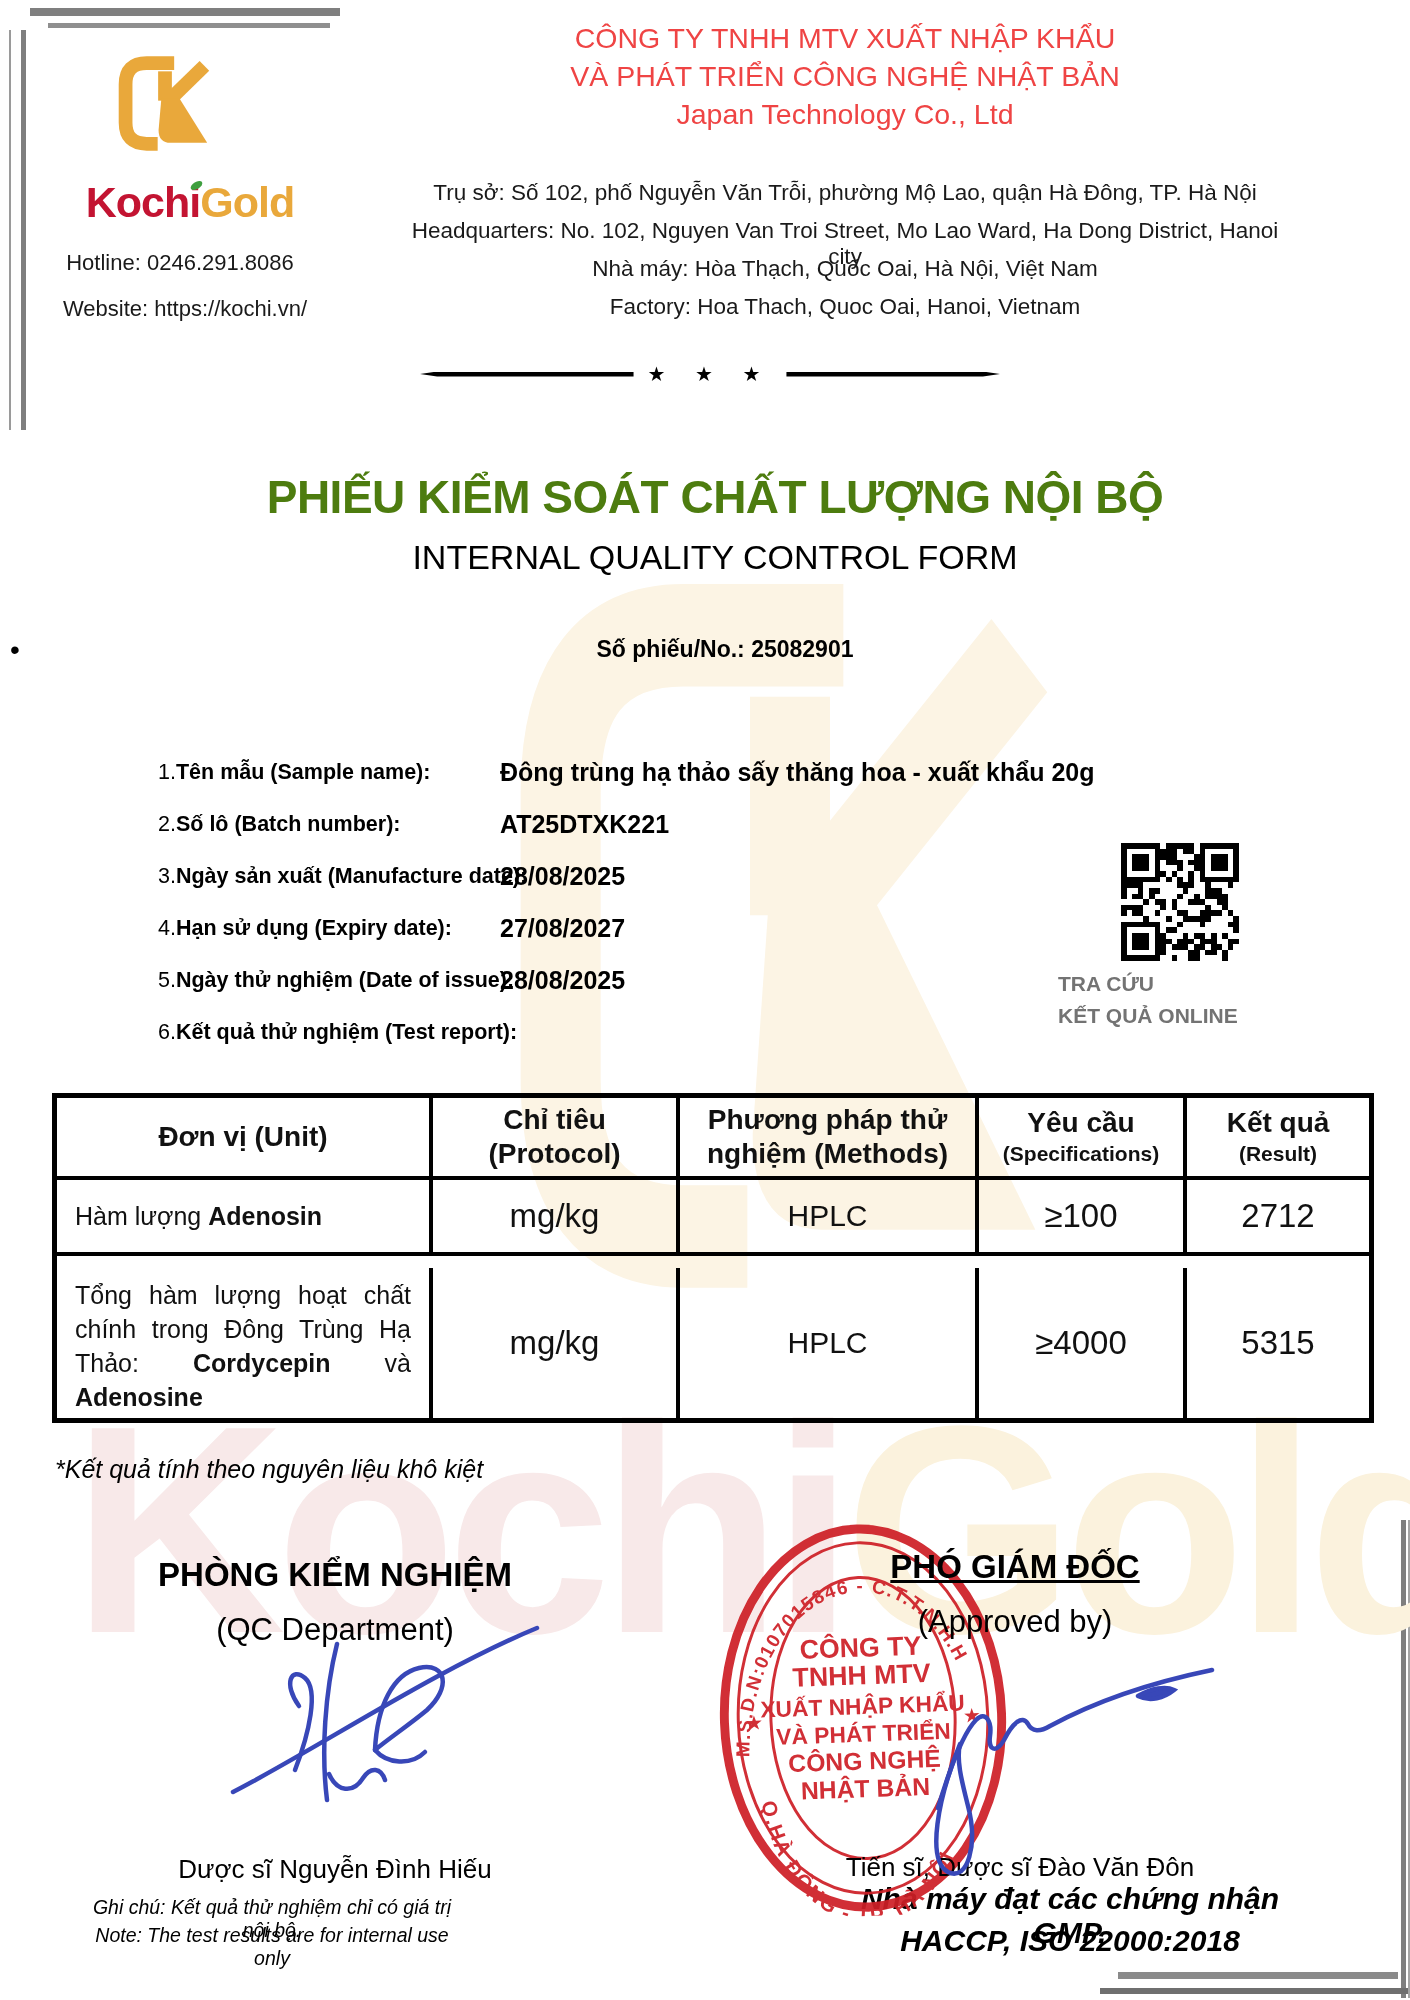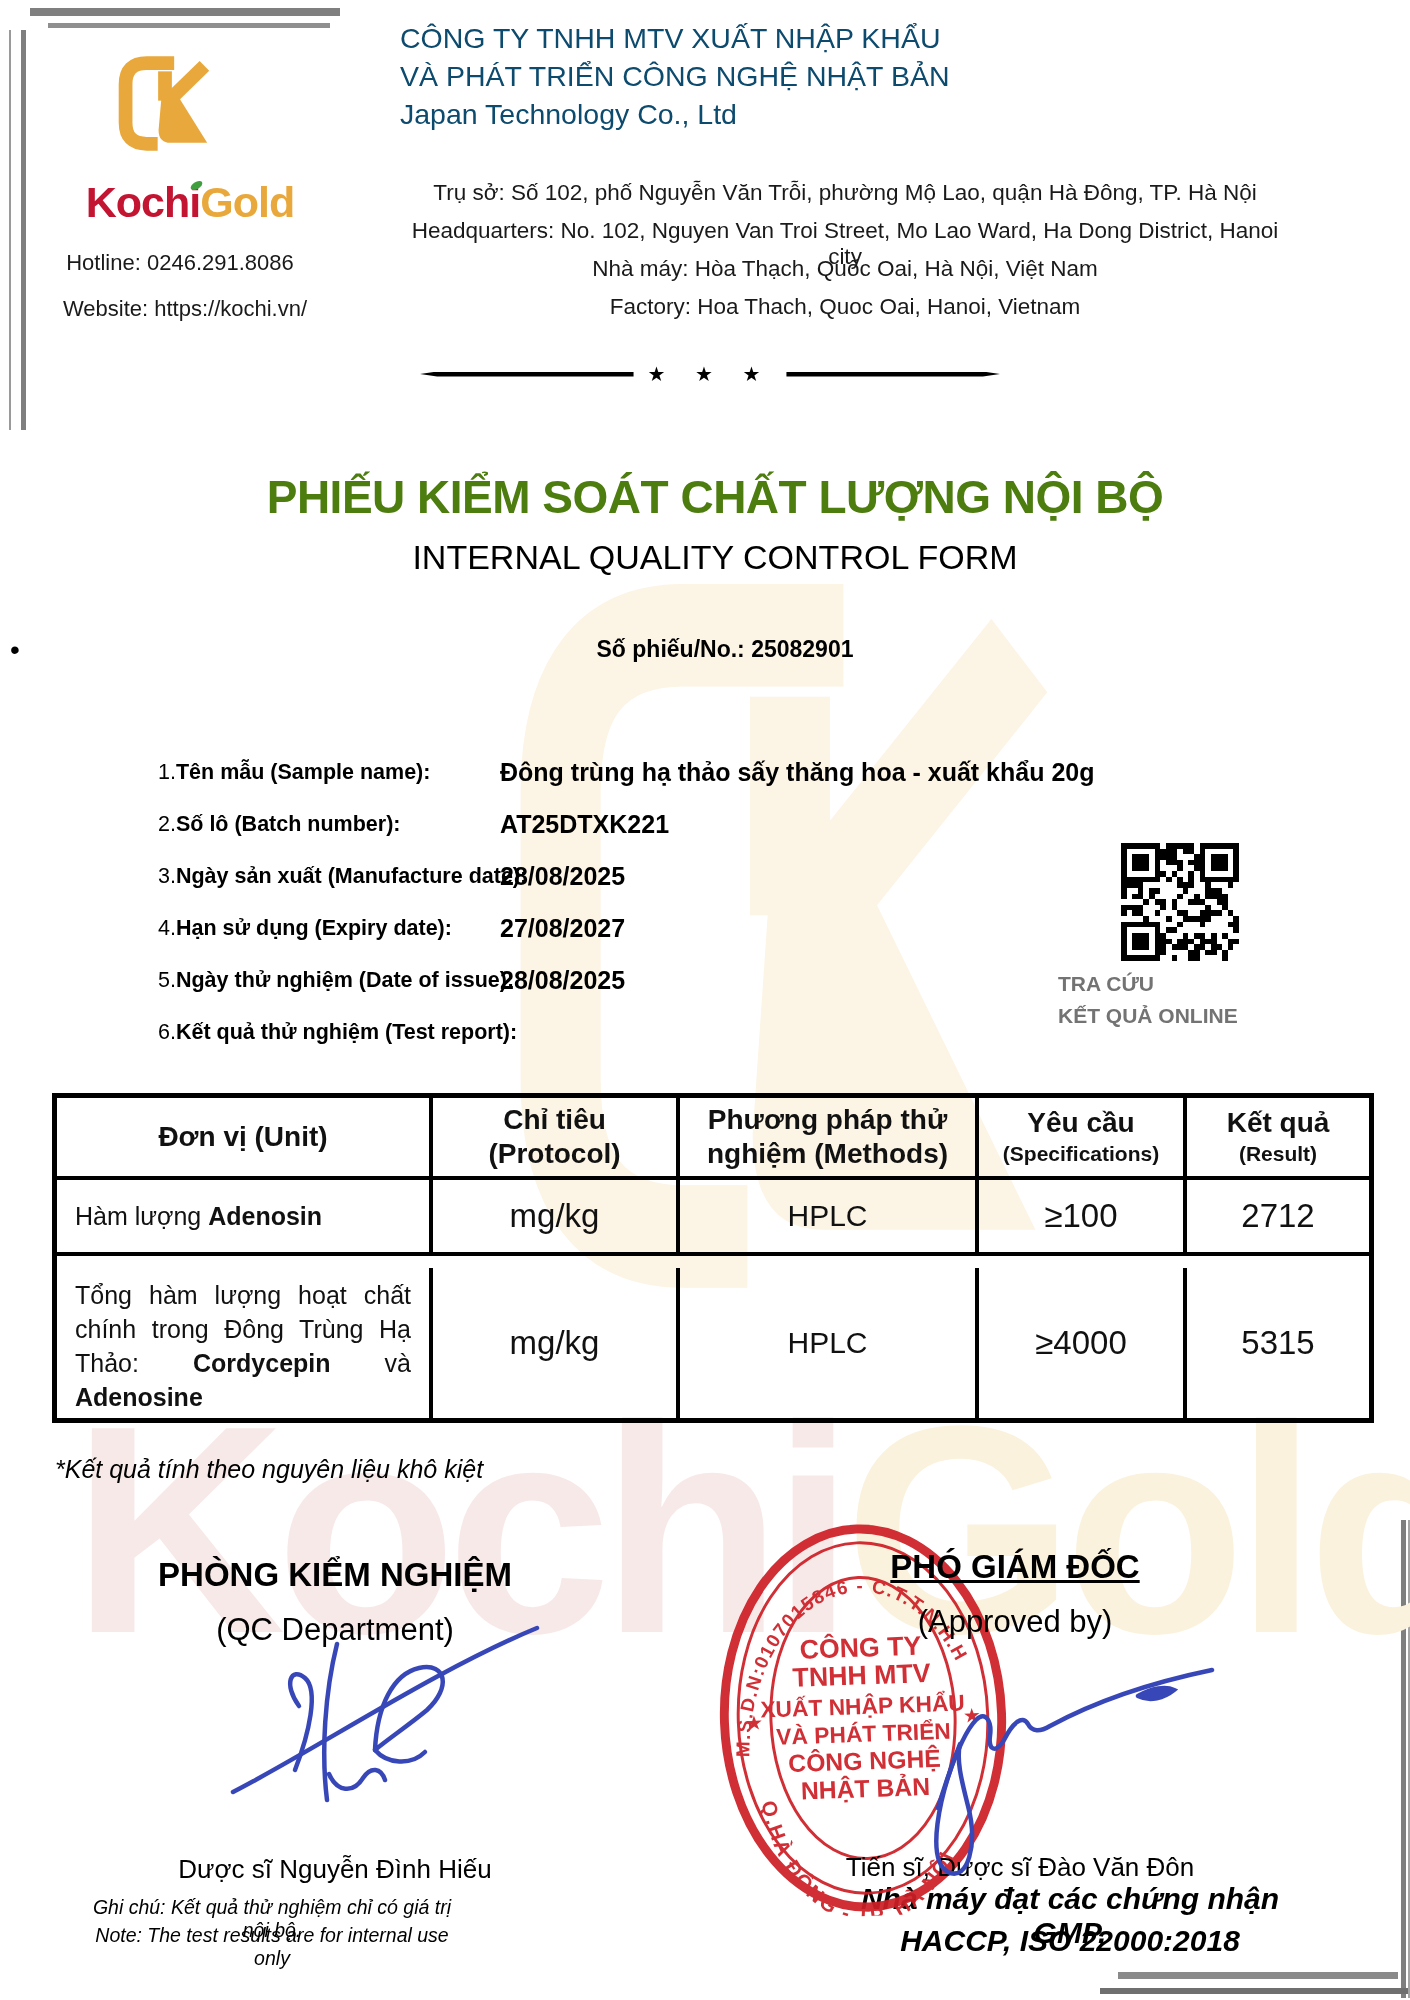--- a/index.html
+++ b/index.html
@@ -12,21 +12,21 @@
   
   #wm-text{position:absolute;left:72px;top:1382px;font-size:296px;font-weight:bold;letter-spacing:-10px;line-height:1;white-space:nowrap;z-index:0;}
   #wm-text .p1{color:#f8e9e9;}
   #wm-text .p2{color:#fbf2dd;}
   
   .brand{font-weight:bold;font-size:43px;letter-spacing:-1px;}
   .brand .kochi{color:#c31432;}
   .brand .gold{color:#e9a83b;}
   .leaf{position:absolute;width:13px;height:7px;background:#3f9f3f;border-radius:60% 60% 60% 60%;transform:rotate(-32deg);}
   .hline{font-size:22px;color:#1a1a1a;}
-  .co-line{position:absolute;width:100%;text-align:left;font-size:28.5px;color:#0c4a6e;}
+  .co-line{position:absolute;width:100%;text-align:center;font-size:28.5px;color:#ef4444;}
   .addr-line{position:absolute;width:100%;text-align:center;font-size:22.5px;color:#1a1a1a;}
   
   #divider{position:absolute;left:420px;top:362px;width:580px;display:flex;align-items:center;justify-content:center;gap:14px;}
   #divider .dline{height:5px;background:#000;width:218px;}
   #divider .dline.l{clip-path:polygon(0 50%,8% 0,100% 0,100% 100%,8% 100%);}
   #divider .dline.r{clip-path:polygon(0 0,92% 0,100% 50%,92% 100%,0 100%);}
   #divider .stars{font-size:20px;letter-spacing:12px;color:#000;white-space:nowrap;}
   
   .title{position:absolute;left:55px;width:1320px;text-align:center;font-weight:bold;font-size:46px;letter-spacing:-0.5px;color:#4d7c0f;}
   .subtitle{position:absolute;left:55px;width:1320px;text-align:center;font-size:34px;color:#000;}

